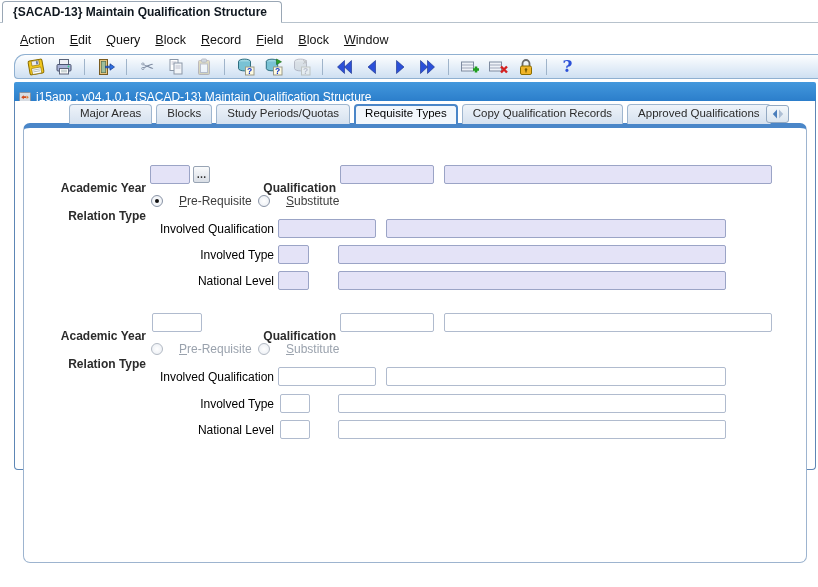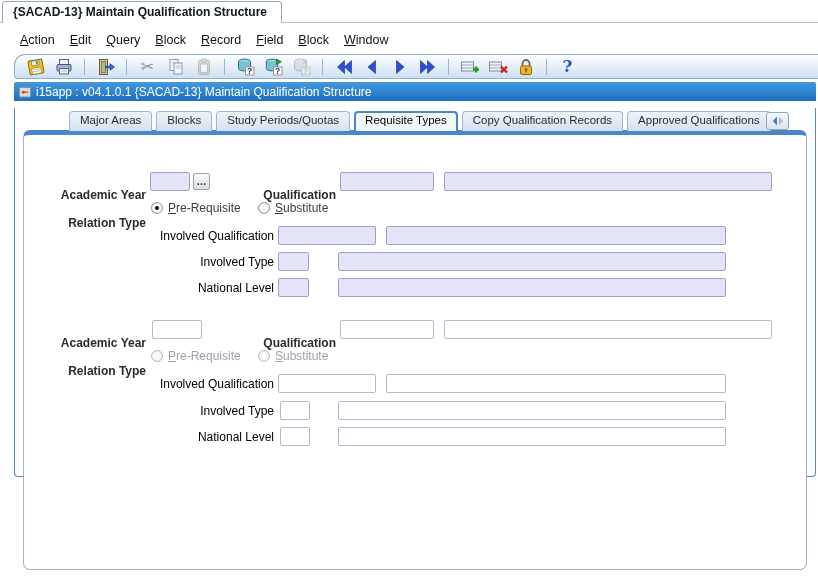--- a/index.html
+++ b/index.html
@@ -32,28 +32,28 @@
     display:flex; align-items:center; padding-left:10px; gap:7px;
   }
   .tbtn { width:21px; height:21px; display:flex; align-items:center; justify-content:center; }
   .tbtn svg { width:20px; height:20px; display:block; }
   .tsep { width:1px; height:16px; background:#9fb4ca; margin:0 3px; }
   .glyph-cut { font-size:16px; color:#7d8aa0; line-height:1; }
   .glyph-help { font-size:17px; font-weight:bold; color:#2b50d8; line-height:1; font-family:"DejaVu Serif", serif; }
 
   
   .win-titlebar {
-    position:absolute; left:14px; top:82px; width:802px; height:19px;
+    position:absolute; left:14px; top:82px; width:802px; height:30px;
     background:linear-gradient(#4398dd, #1e6fc0);
     border-radius:2px 2px 0 0;
     display:flex; align-items:center; gap:5px; padding-left:5px;
     color:#fff; font-size:12px;
   }
   .win-body {
-    position:absolute; left:14px; top:108px; width:802px; height:369px;
+    position:absolute; left:14px; top:101px; width:802px; height:369px;
     background:#fff; border:1px solid #5d86b5; border-top:none;
     border-radius:0 0 4px 4px;
   }
 
   
   .form-tabs { position:absolute; left:54px; top:3px; display:flex; gap:4px; height:20px; z-index:2; }
   .ftab {
     height:20px; padding:2px 10px 0 10px; font-size:11.5px; color:#2b2b2b;
     background:linear-gradient(#eef3f9,#d5e1ef);
     border:1px solid #9fb6cf; border-bottom:none; border-radius:4px 4px 0 0;
@@ -86,21 +86,21 @@
     position:absolute; height:19px; font-size:11.5px; padding:0 3px;
     border:1px solid #9ba4c6; border-radius:2px; background:#e4e3f7;
     font-family:"Liberation Sans", sans-serif;
   }
   .fld.plain { background:#ffffff; border:1px solid #b0bbce; }
   .lov-btn {
     position:absolute; width:17px; height:17px;
     background:linear-gradient(#fafbfc,#d9dee5); border:1px solid #98a4b4; border-radius:2px;
     font-size:10px; line-height:14px; text-align:center; color:#333; font-weight:bold; padding:0;
   }
-  .radio-group { position:absolute; display:flex; align-items:center; gap:5px; font-size:12px; color:#3c3c3c; }
+  .radio-group { position:absolute; display:flex; align-items:center; gap:16px; font-size:12px; color:#3c3c3c; }
   .radio-group .rlabel::first-letter { text-decoration:underline; }
   .rdot { width:12px; height:12px; border-radius:50%; border:1px solid #8a94a6; background:radial-gradient(#fff,#e8ecf2); position:relative; }
   .rdot.checked::after { content:""; position:absolute; left:3px; top:3px; width:4px; height:4px; border-radius:50%; background:#111; }
   .radio-group.disabled { color:#9aa2ad; }
   .radio-group.disabled .rdot { border-color:#b3bac4; }
 </style>
 </head>
 <body>
 
 <div class="browser-tab">{SACAD-13} Maintain Qualification Structure</div>

